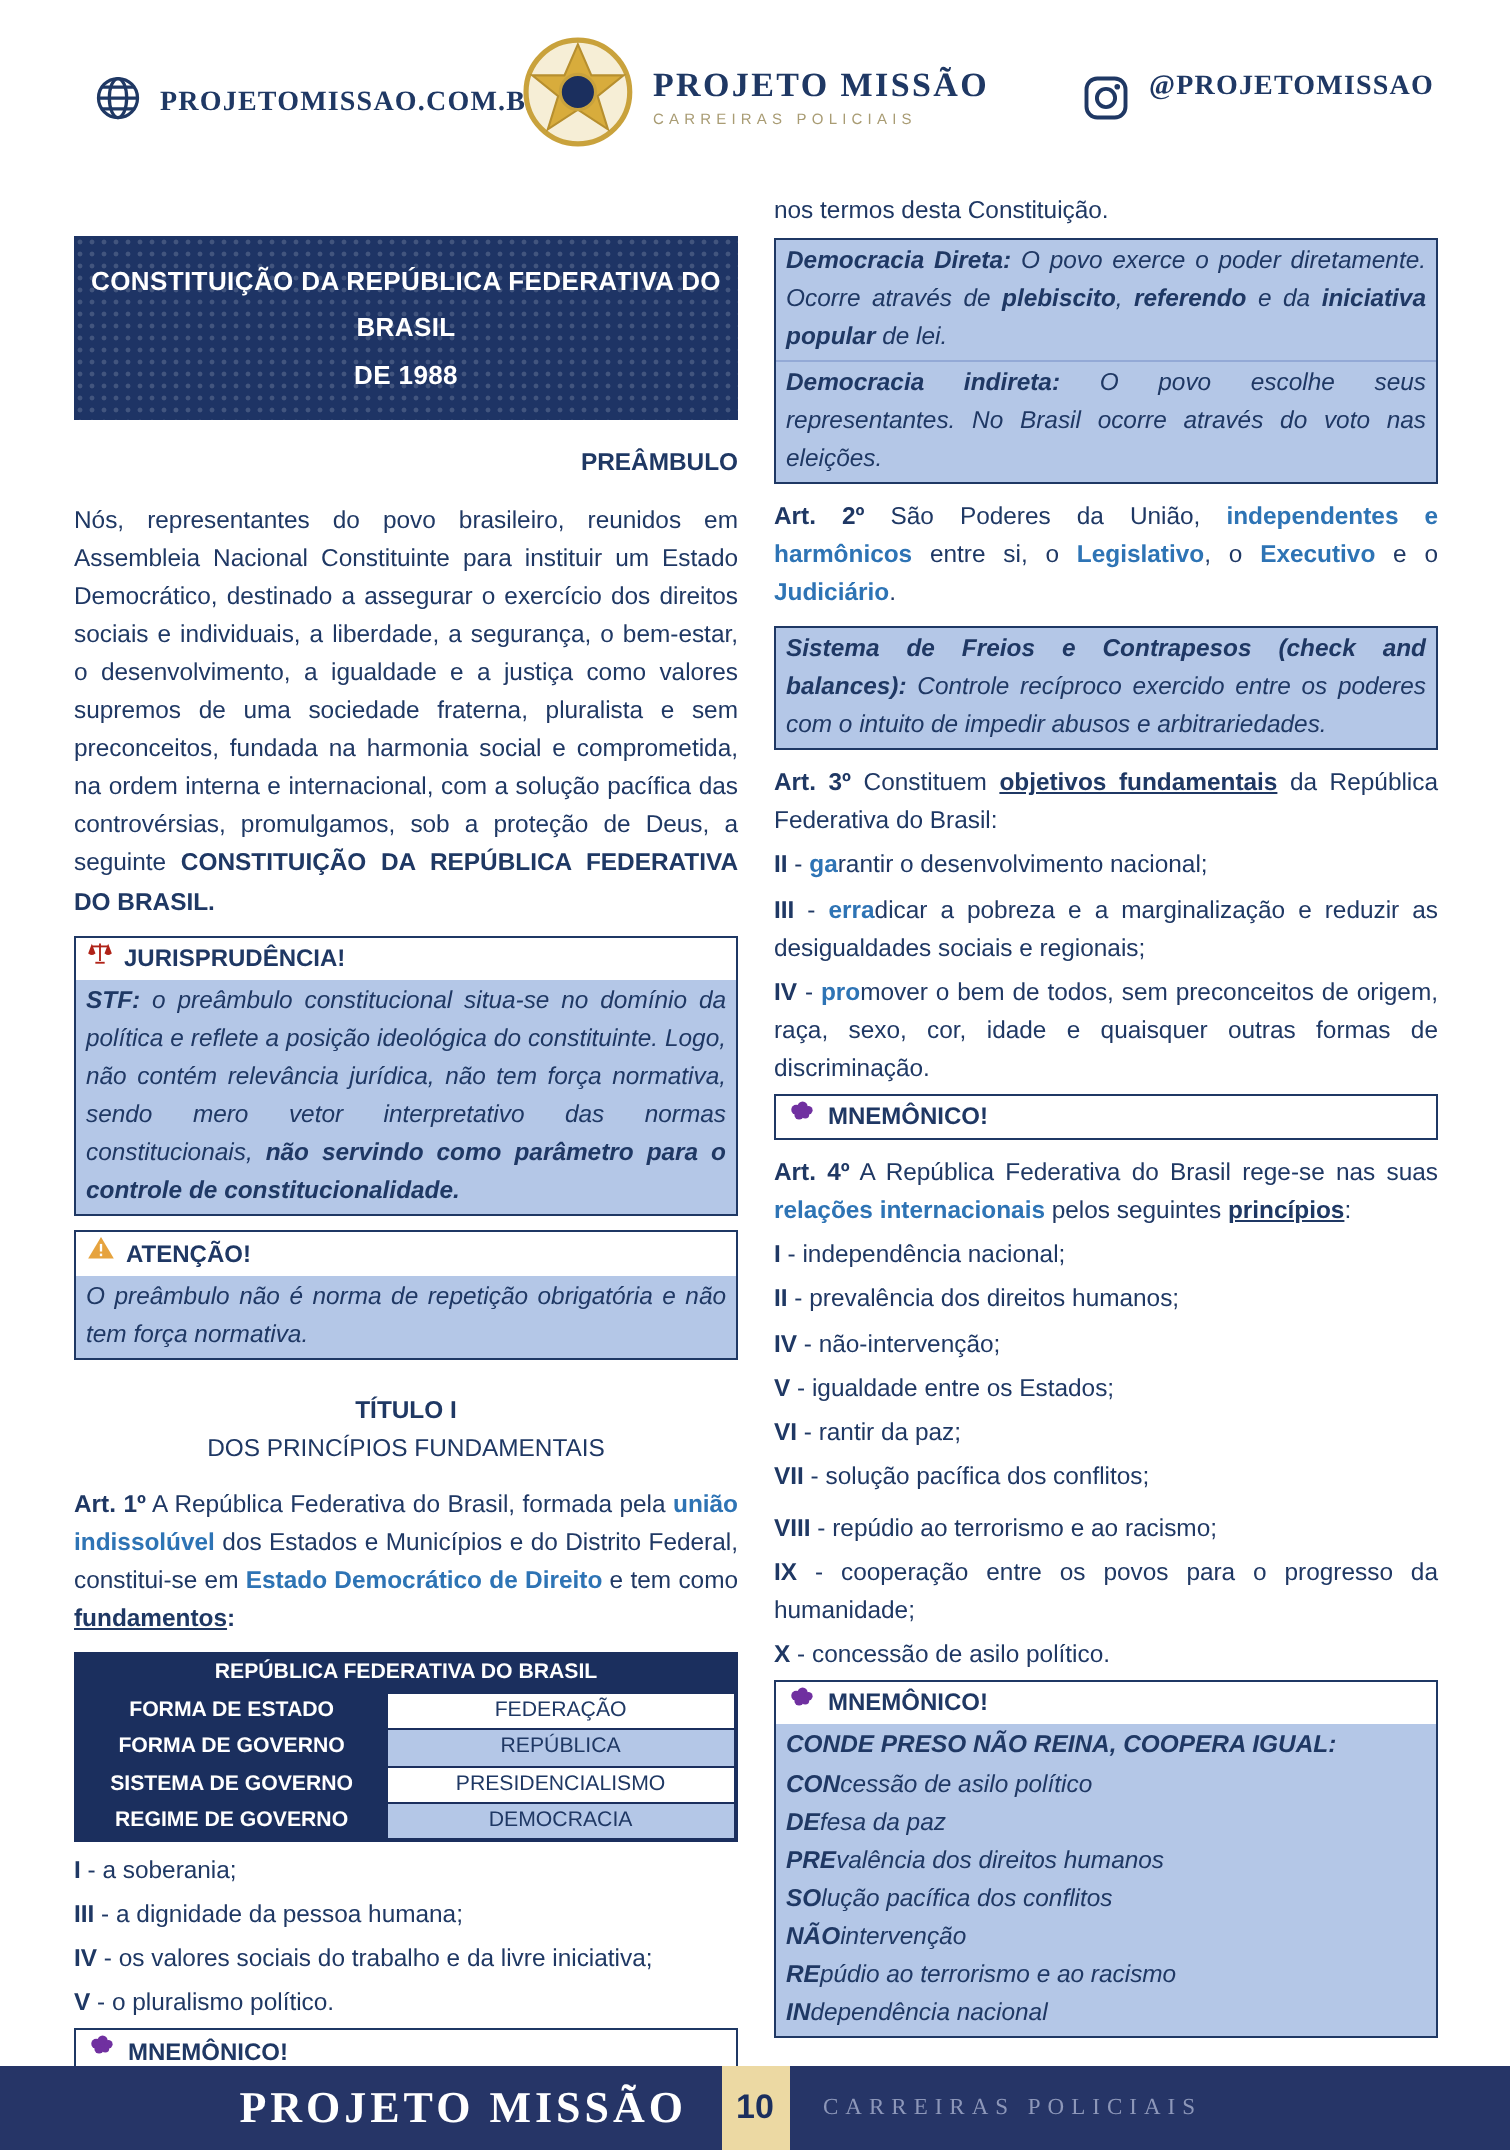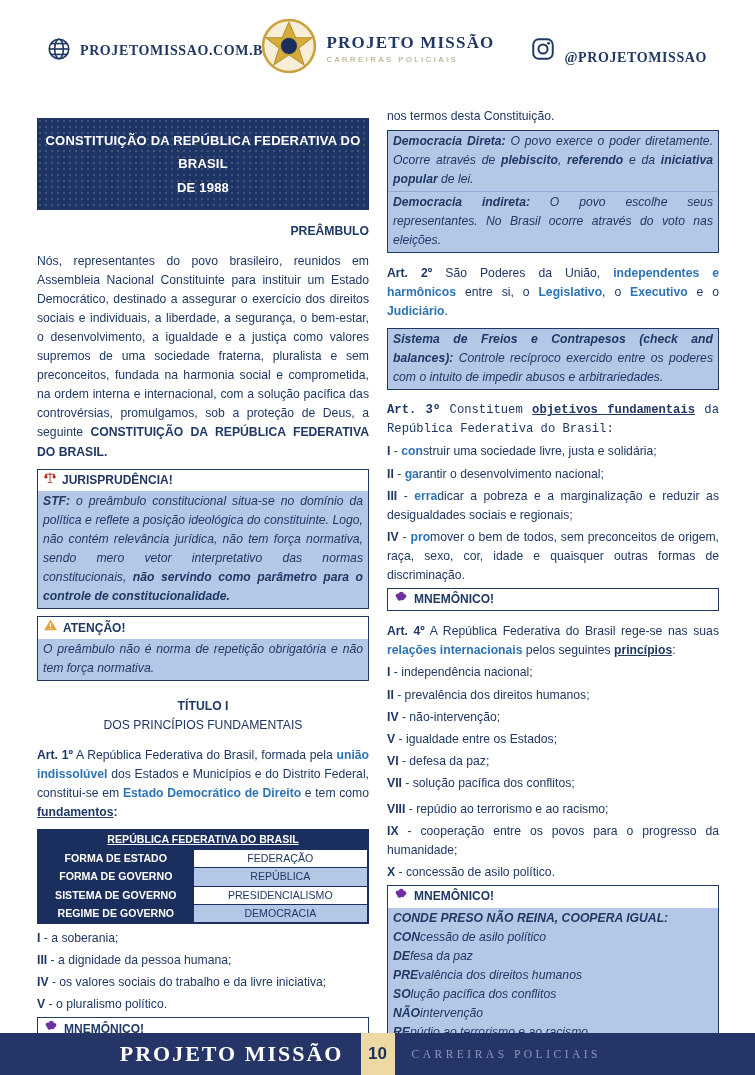--- a/index.html
+++ b/index.html
@@ -5,50 +5,50 @@
   :root{
     --navy:#1f3864; --darknavy:#1b2f5e; --titlenavy:#1e3465; --footernavy:#263567;
     --boxblue:#b4c7e7; --accent:#2e74b5; --gold:#ecd9a3; --red:#b02318; --purple:#7030a0;
   }
   html,body{margin:0;padding:0;background:#fff;}
   .page{position:relative;width:755px;height:1075px;background:#fff;overflow:hidden;
         font-family:"Liberation Sans","DejaVu Sans",sans-serif;color:var(--navy);}
   
   .hdr{position:absolute;top:0;left:0;right:0;height:95px;}
   .hdr-left{position:absolute;left:46px;top:36px;display:flex;align-items:center;gap:8px;}
-  .hdr-right{position:absolute;right:48px;top:36px;display:flex;align-items:flex-end;gap:8px;}
+  .hdr-right{position:absolute;right:38px;top:36px;display:flex;align-items:flex-start;gap:8px;}
   .hdr-center{position:absolute;left:50%;top:18px;transform:translateX(-50%);display:flex;align-items:center;gap:10px;}
   .hdr-link-text{font-family:"Liberation Serif",serif;font-weight:bold;font-size:14px;letter-spacing:.6px;color:var(--navy);}
   .logo-title{font-family:"Liberation Serif",serif;font-weight:bold;font-size:17px;letter-spacing:1.2px;color:var(--navy);}
   .logo-subtitle{font-size:7.5px;letter-spacing:2.6px;color:#a99c74;margin-top:2px;}
   
   .col{position:absolute;width:332px;font-size:12.2px;line-height:1.56;text-align:justify;}
   .col-left{left:37px;top:118px;}
   .col-right{left:387px;top:96px;}
-  .para{margin:11px 0 7px;}
+  .para{margin:0 0 7px;}
   .b{font-weight:bold;} .u{text-decoration:underline;} .acc{color:var(--accent);}
   .title-box{background-color:var(--titlenavy);
     background-image:radial-gradient(rgba(255,255,255,.16) 1px,transparent 1.4px);
     background-size:6px 6px;color:#fff;font-weight:bold;font-size:13px;line-height:1.8;
     text-align:center;padding:11px 8px;margin-bottom:2px;letter-spacing:.2px;}
   .hc{text-align:center;margin:10px 0 9px;}
   .hc .line1{font-weight:bold;}
   .heading-center{text-align:right;font-weight:bold;margin:12px 0 10px;}
   
   .ibox{border:1.6px solid var(--navy);margin:1px 0 7px;}
   .ibox-head{background:#fff;display:flex;align-items:center;gap:5px;padding:1px 5px;font-weight:bold;font-size:12px;}
   .ibox-body{background:var(--boxblue);padding:1px 5px 2px;font-style:italic;}
   .bbox{border:1.5px solid var(--navy);background:var(--boxblue);font-style:italic;margin:1px 0 7px;}
   .bbox p{margin:0;padding:1px 5px 2px;}
   .bbox p + p{border-top:1px solid #93a9d6;}
   .mline{padding:0;}
   
   .gov-table{width:100%;border-collapse:collapse;border:2px solid var(--darknavy);margin:1px 0 5px;}
   .gov-table th,.gov-table td{border:1px solid var(--darknavy);text-align:center;font-size:10.6px;padding:1px 3px;line-height:1.45;}
-  .gov-table .t-head{background:var(--darknavy);color:#fff;font-weight:bold;text-decoration:underline;}
+  .gov-table .t-head{background:var(--darknavy);color:#fff;font-weight:bold;}
   .gov-table .lbl{background:var(--darknavy);color:#fff;font-weight:bold;width:47%;}
   .gov-table .v-alt{background:var(--boxblue);}
   .item{margin:0 0 3px;}
   
   .footer{position:absolute;left:0;top:1033px;width:755px;height:42px;background:var(--footernavy);
     display:grid;grid-template-columns:1fr 34px 1fr;align-items:stretch;}
   .f-left{display:flex;align-items:center;justify-content:flex-end;padding-right:17px;}
   .f-right{display:flex;align-items:center;justify-content:flex-start;padding-left:17px;}
   .f-brand{font-family:"Liberation Serif",serif;font-weight:bold;font-size:22px;letter-spacing:2px;color:#fff;white-space:nowrap;}
   .f-page{background:var(--gold);color:var(--darknavy);display:flex;align-items:center;justify-content:center;
@@ -204,23 +204,22 @@
       <p><span class="b">Democracia Direta:</span><span> O povo exerce o poder diretamente. Ocorre através de </span><span class="b">plebiscito</span><span>, </span><span class="b">referendo</span><span> e da </span><span class="b">iniciativa popular</span><span> de lei.</span></p>
       <p><span class="b">Democracia indireta:</span><span> O povo escolhe seus representantes. No Brasil ocorre através do voto nas eleições.</span></p>
     </section>
 
     <p class="para"><span class="b">Art. 2º</span><span> São Poderes da União, </span><span class="b acc">independentes e harmônicos</span><span> entre si, o </span><span class="b acc">Legislativo</span><span>, o </span><span class="b acc">Executivo</span><span> e o </span><span class="b acc">Judiciário</span><span>.</span></p>
 
     <section class="bbox">
       <p><span class="b">Sistema de Freios e Contrapesos (check and balances):</span><span> Controle recíproco exercido entre os poderes com o intuito de impedir abusos e arbitrariedades.</span></p>
     </section>
 
-    <p class="para" style="margin-bottom:3px;font-family:Liberation Mono, monospace;"><span class="b">Art. 3º</span><span> Constituem </span><span class="b u">objetivos fundamentais</span><span> da República Federativa do Brasil:</span></p>
-
-    <p class="item"><span class="b">I</span><span> - </span><span class="b acc">con</span><span>struir uma sociedade livre, justa e solidária;</span></p>
+    <p class="para" style="margin-bottom:3px;"><span class="b">Art. 3º</span><span> Constituem </span><span class="b u">objetivos fundamentais</span><span> da República Federativa do Brasil:</span></p>
+
     <p class="item"><span class="b">II</span><span> - </span><span class="b acc">ga</span><span>rantir o desenvolvimento nacional;</span></p>
     <p class="item"><span class="b">III</span><span> - </span><span class="b acc">erra</span><span>dicar a pobreza e a marginalização e reduzir as desigualdades sociais e regionais;</span></p>
     <p class="item"><span class="b">IV</span><span> - </span><span class="b acc">pro</span><span>mover o bem de todos, sem preconceitos de origem, raça, sexo, cor, idade e quaisquer outras formas de discriminação.</span></p>
 
     <section class="ibox">
       <div class="ibox-head">
         <span class="icon">
           <svg viewBox="0 0 24 24" width="16" height="14" fill="#7030a0">
             <circle cx="7" cy="10" r="4.2"></circle>
               <circle cx="12.5" cy="7.5" r="4.4"></circle>
@@ -232,21 +231,21 @@
         <span>MNEMÔNICO!</span>
       </div>
     </section>
 
     <p class="para" style="margin-bottom:3px;"><span class="b">Art. 4º</span><span> A República Federativa do Brasil rege-se nas suas </span><span class="b acc">relações internacionais</span><span> pelos seguintes </span><span class="b u">princípios</span><span>:</span></p>
 
     <p class="item"><span class="b">I</span><span> - independência nacional;</span></p>
     <p class="item"><span class="b">II</span><span> - prevalência dos direitos humanos;</span></p>
     <p class="item"><span class="b">IV</span><span> - não-intervenção;</span></p>
     <p class="item"><span class="b">V</span><span> - igualdade entre os Estados;</span></p>
-    <p class="item"><span class="b">VI</span><span> - defesa da paz;</span></p>
+    <p class="item"><span class="b">VI</span><span> - rantir da paz;</span></p>
     <p class="item" style="margin-bottom:7px;"><span class="b">VII</span><span> - solução pacífica dos conflitos;</span></p>
     <p class="item"><span class="b">VIII</span><span> - repúdio ao terrorismo e ao racismo;</span></p>
     <p class="item"><span class="b">IX</span><span> - cooperação entre os povos para o progresso da humanidade;</span></p>
     <p class="item"><span class="b">X</span><span> - concessão de asilo político.</span></p>
 
     <section class="ibox">
       <div class="ibox-head">
         <span class="icon">
           <svg viewBox="0 0 24 24" width="16" height="14" fill="#7030a0">
             <circle cx="7" cy="10" r="4.2"></circle>

